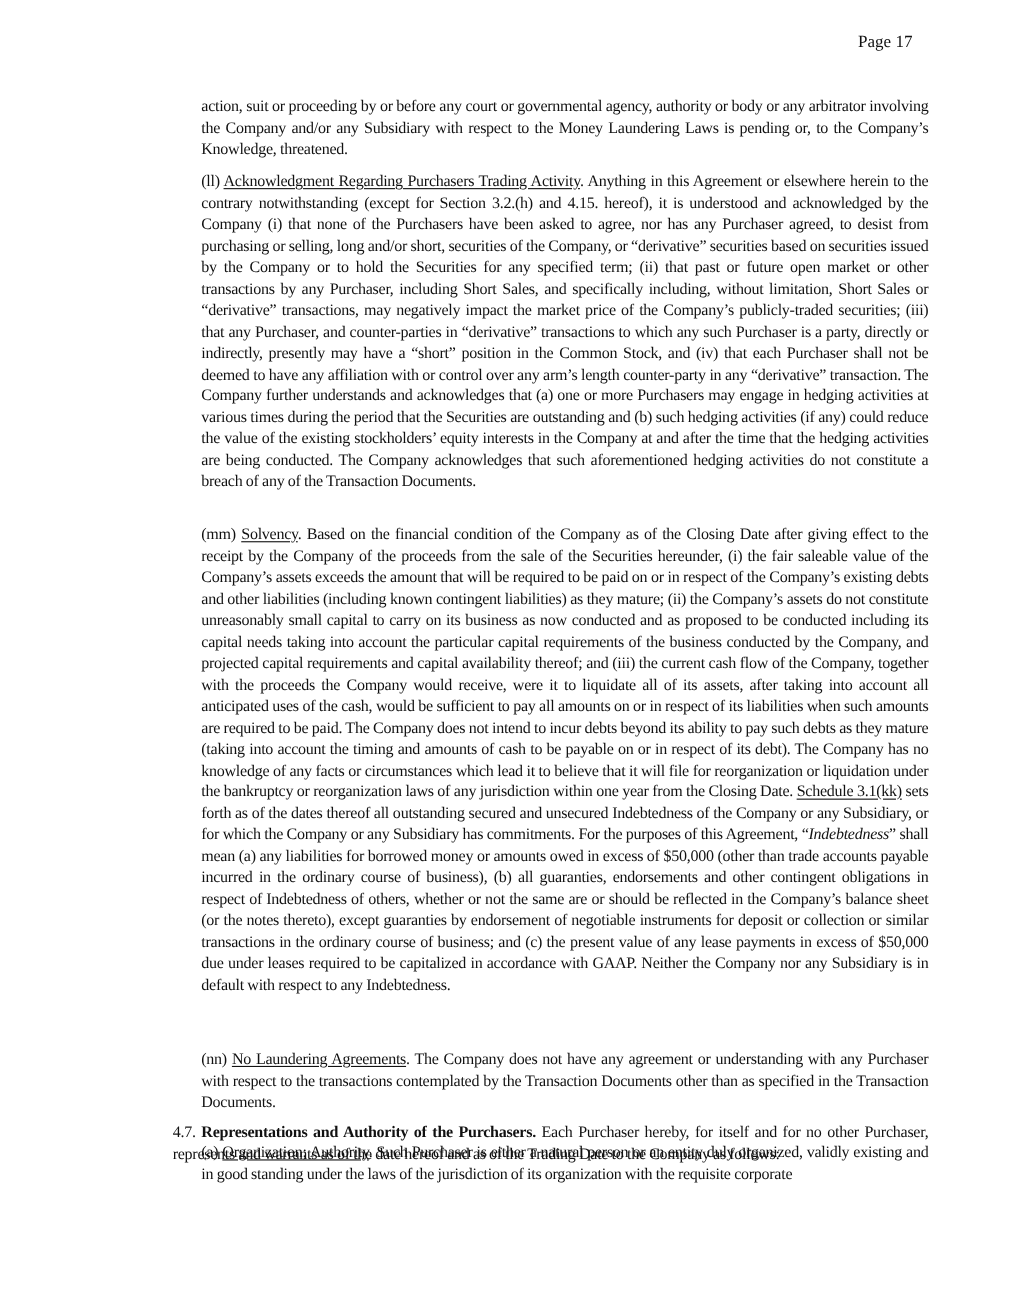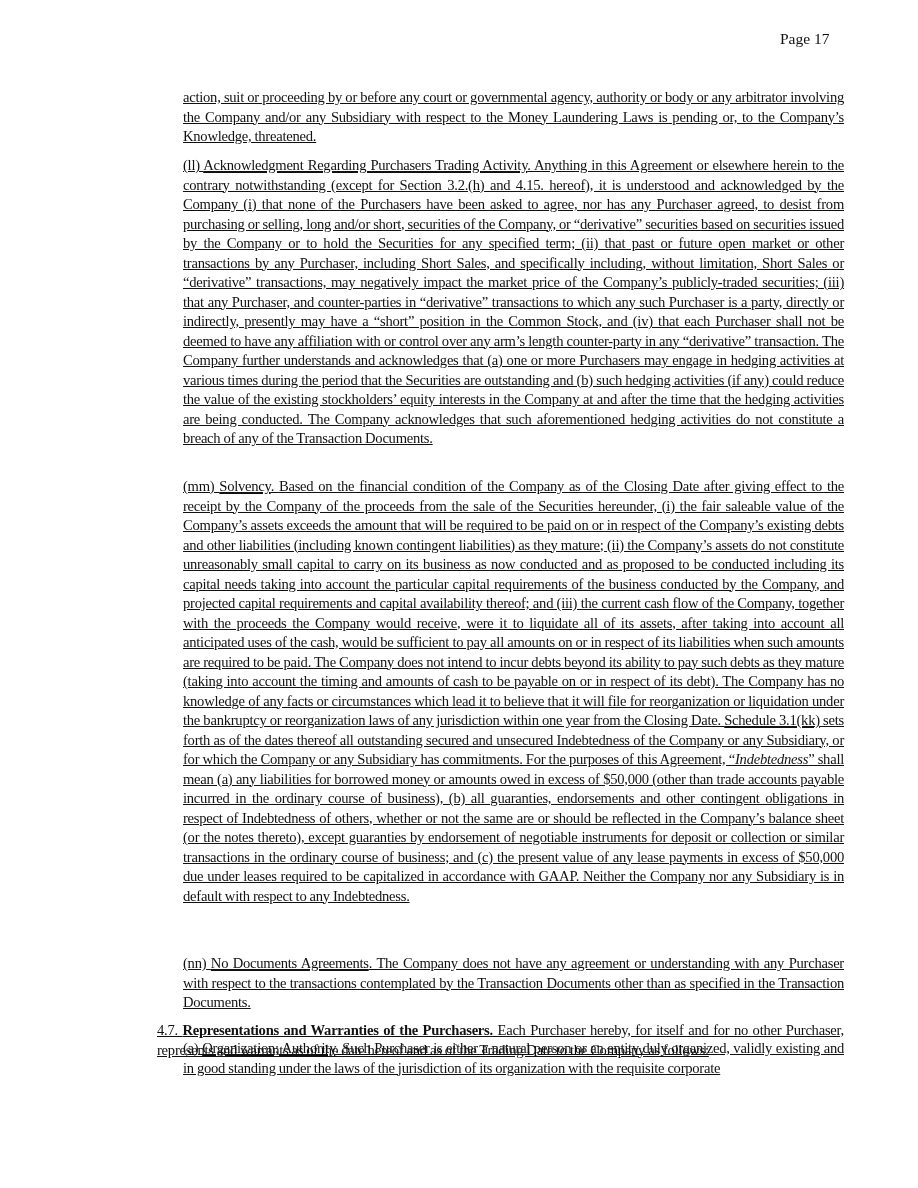--- a/index.html
+++ b/index.html
@@ -1,20 +1,20 @@
 <!DOCTYPE html>
 <html><head>
 <meta charset="utf-8">
 <style>
   html, body { margin: 0; padding: 0; background: #ffffff; }
   body { width: 918px; height: 1188px; position: relative; overflow: hidden;
          font-family: "Liberation Serif", "DejaVu Serif", serif; color: #111; }
   .page-number { position: absolute; top: 30px; left: 780px; font-size: 15.5px; text-align: center; }
   .para { position: absolute; font-size: 14.6px; line-height: 19.5px; text-align: justify;
-          letter-spacing: -0.25px; word-spacing: -0.3px; margin: 0; text-decoration: underline; }
+          letter-spacing: -0.25px; word-spacing: -0.3px; margin: 0; }
   .indent { left: 183px; width: 661px; }
   .outdent { left: 157px; width: 687px; }
   .u { text-decoration: underline; text-underline-offset: 2px; }
   .b { font-weight: bold; }
   .i { font-style: italic; }
 </style>
 </head>
 <body>
 
 <div class="page-number">Page 17</div>
@@ -25,22 +25,22 @@
 
 <p class="para indent" style="top:156px;">
   <span>(ll) </span><span class="u">Acknowledgment Regarding Purchasers Trading Activity</span><span>. Anything in this Agreement or elsewhere herein to the contrary notwithstanding (except for Section 3.2.(h) and 4.15. hereof), it is understood and acknowledged by the Company (i) that none of the Purchasers have been asked to agree, nor has any Purchaser agreed, to desist from purchasing or selling, long and/or short, securities of the Company, or “derivative” securities based on securities issued by the Company or to hold the Securities for any specified term; (ii) that past or future open market or other transactions by any Purchaser, including Short Sales, and specifically including, without limitation, Short Sales or “derivative” transactions, may negatively impact the market price of the Company’s publicly-traded securities; (iii) that any Purchaser, and counter-parties in “derivative” transactions to which any such Purchaser is a party, directly or indirectly, presently may have a “short” position in the Common Stock, and (iv) that each Purchaser shall not be deemed to have any affiliation with or control over any arm’s length counter-party in any “derivative” transaction. The Company further understands and acknowledges that (a) one or more Purchasers may engage in hedging activities at various times during the period that the Securities are outstanding and (b) such hedging activities (if any) could reduce the value of the existing stockholders’ equity interests in the Company at and after the time that the hedging activities are being conducted. The Company acknowledges that such aforementioned hedging activities do not constitute a breach of any of the Transaction Documents.</span>
 </p>
 
 <p class="para indent" style="top:477px;">
   <span>(mm) </span><span class="u">Solvency</span><span>. Based on the financial condition of the Company as of the Closing Date after giving effect to the receipt by the Company of the proceeds from the sale of the Securities hereunder, (i) the fair saleable value of the Company’s assets exceeds the amount that will be required to be paid on or in respect of the Company’s existing debts and other liabilities (including known contingent liabilities) as they mature; (ii) the Company’s assets do not constitute unreasonably small capital to carry on its business as now conducted and as proposed to be conducted including its capital needs taking into account the particular capital requirements of the business conducted by the Company, and projected capital requirements and capital availability thereof; and (iii) the current cash flow of the Company, together with the proceeds the Company would receive, were it to liquidate all of its assets, after taking into account all anticipated uses of the cash, would be sufficient to pay all amounts on or in respect of its liabilities when such amounts are required to be paid. The Company does not intend to incur debts beyond its ability to pay such debts as they mature (taking into account the timing and amounts of cash to be payable on or in respect of its debt). The Company has no knowledge of any facts or circumstances which lead it to believe that it will file for reorganization or liquidation under the bankruptcy or reorganization laws of any jurisdiction within one year from the Closing Date. </span><span class="u">Schedule 3.1(kk)</span><span> sets forth as of the dates thereof all outstanding secured and unsecured Indebtedness of the Company or any Subsidiary, or for which the Company or any Subsidiary has commitments. For the purposes of this Agreement, “</span><span class="i">Indebtedness</span><span>” shall mean (a) any liabilities for borrowed money or amounts owed in excess of $50,000 (other than trade accounts payable incurred in the ordinary course of business), (b) all guaranties, endorsements and other contingent obligations in respect of Indebtedness of others, whether or not the same are or should be reflected in the Company’s balance sheet (or the notes thereto), except guaranties by endorsement of negotiable instruments for deposit or collection or similar transactions in the ordinary course of business; and (c) the present value of any lease payments in excess of $50,000 due under leases required to be capitalized in accordance with GAAP. Neither the Company nor any Subsidiary is in default with respect to any Indebtedness.</span>
 </p>
 
 <p class="para indent" style="top:954px;">
-  <span>(nn) </span><span class="u">No Documents Agreements</span><span>. The Company does not have any agreement or understanding with any Purchaser with respect to the transactions contemplated by the Transaction Documents other than as specified in the Transaction Documents.</span>
+  <span>(nn) </span><span class="u">No Laundering Agreements</span><span>. The Company does not have any agreement or understanding with any Purchaser with respect to the transactions contemplated by the Transaction Documents other than as specified in the Transaction Documents.</span>
 </p>
 
 <p class="para outdent" style="top:1021px;">
-  <span>4.7. </span><span class="b">Representations and Warranties of the Purchasers.</span><span> Each Purchaser hereby, for itself and for no other Purchaser, represents and warrants as of the date hereof and as of the Trading Date to the Company as follows:</span>
+  <span>4.7. </span><span class="b">Representations and Authority of the Purchasers.</span><span> Each Purchaser hereby, for itself and for no other Purchaser, represents and warrants as of the date hereof and as of the Trading Date to the Company as follows:</span>
 </p>
 
 <p class="para indent" style="top:1039px;">
   <span>(a) </span><span class="u">Organization; Authority</span><span>. Such Purchaser is either a natural person or an entity duly organized, validly existing and in good standing under the laws of the jurisdiction of its organization with the requisite corporate</span>
 </p>
 
 </body></html>

